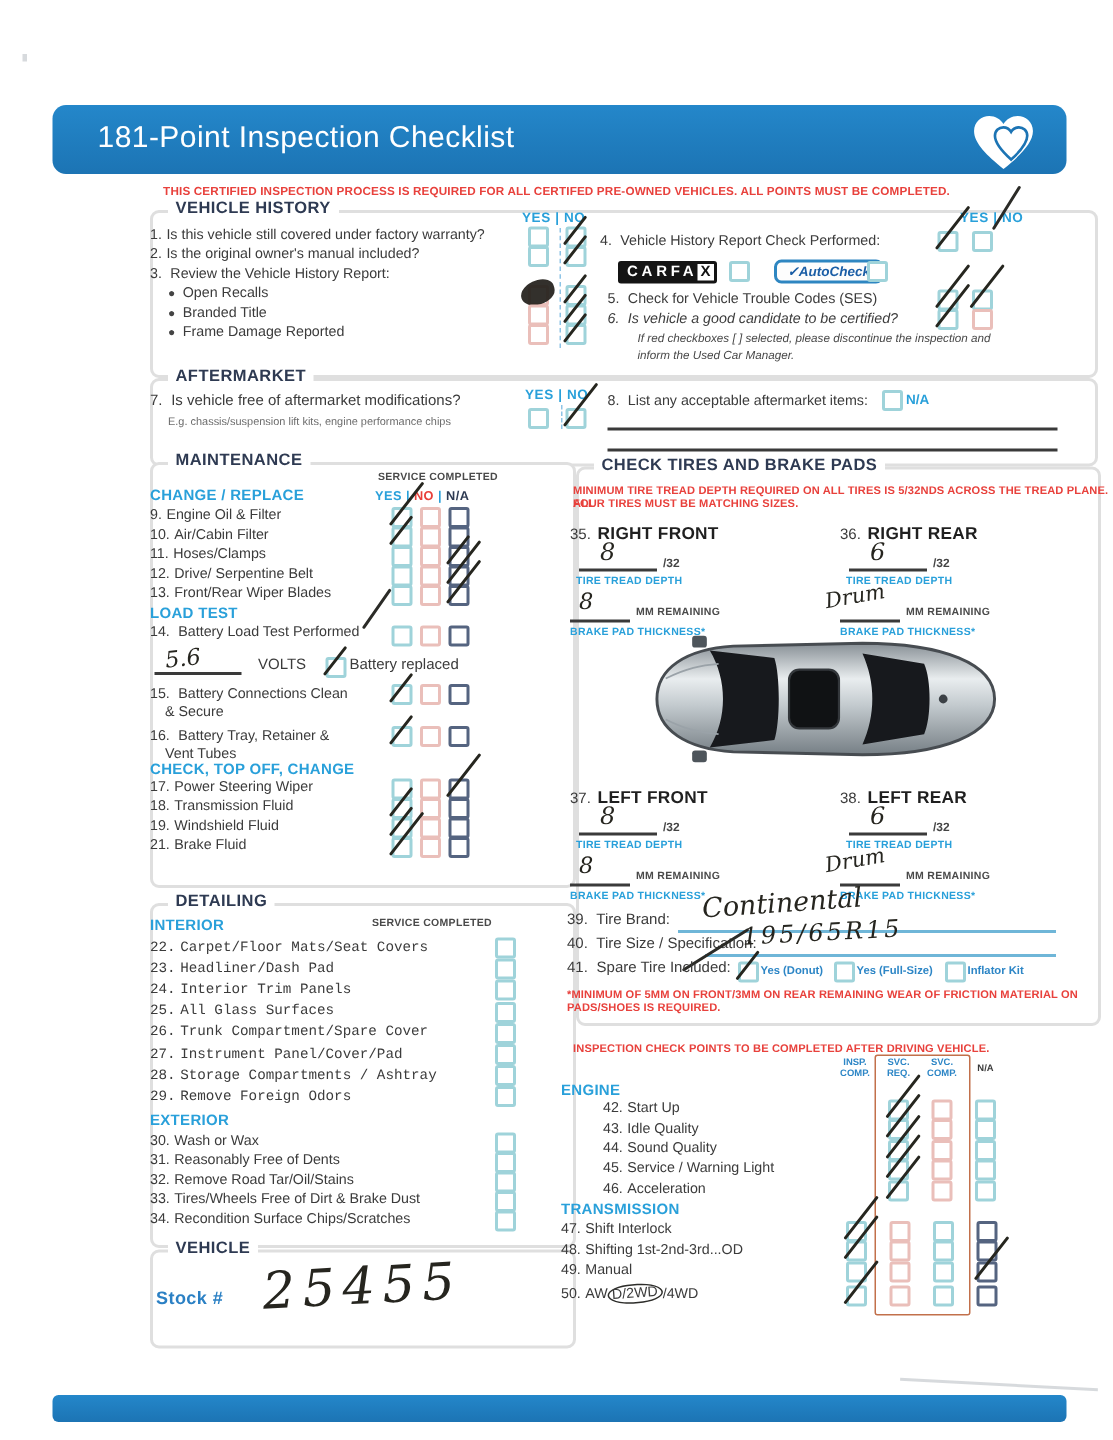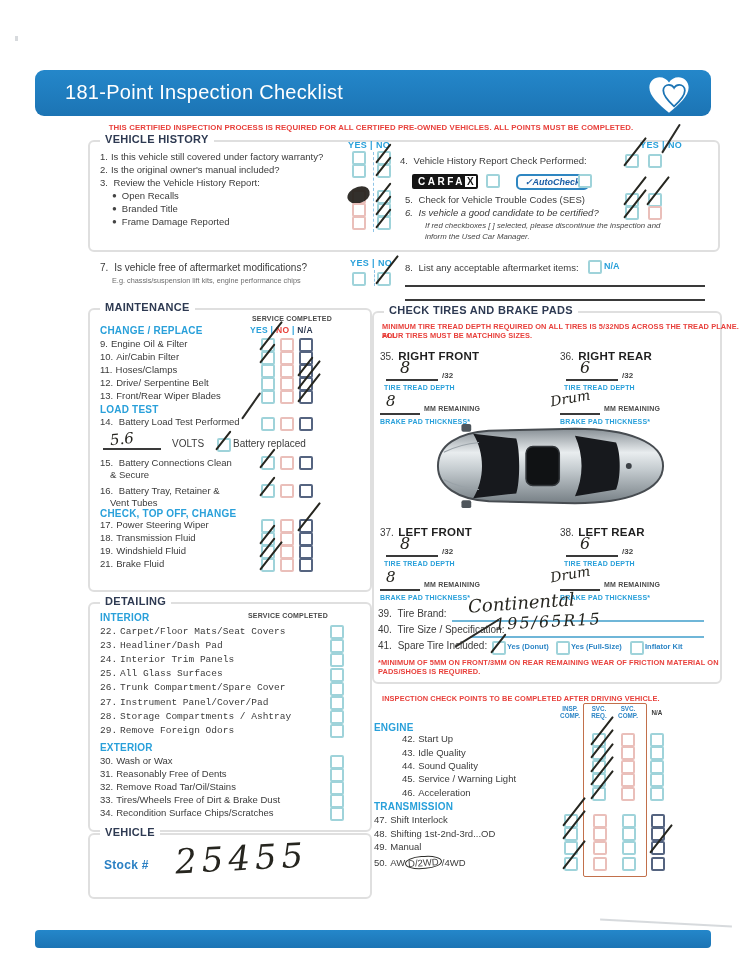--- a/index.html
+++ b/index.html
@@ -1,18 +1,18 @@
 <!DOCTYPE html>
 <html><head>
 <meta charset="utf-8">
 <style>
   html,body{margin:0;padding:0;background:#ffffff;}
   #page{position:relative;width:742px;height:960px;background:#fff;font-family:"Liberation Sans",sans-serif;overflow:hidden;}
   .abs{position:absolute;}
-  .box{position:absolute;border:2px solid #dfdfdf;border-radius:6px;background:#fff;}
+  .box{position:absolute;border:2px solid #dfdfdf;border-radius:6px;background:#fff;margin-left:12px;}
   .sec-title{position:absolute;top:-9px;left:10px;background:#fff;padding:0 5px;font-size:11px;font-weight:bold;color:#2e3a52;letter-spacing:.3px;white-space:nowrap;}
   .blue{color:#29a0da;}
   .navy{color:#2e3a52;}
   .redtx{color:#e8403a;}
   .warn{position:absolute;font-size:7.4px;font-weight:bold;color:#e8413c;letter-spacing:.1px;}
   .itm{font-size:9.5px;color:#3b3b3b;}
   .num{margin-right:3px;}
   .sub{position:absolute;font-weight:bold;color:#29a0da;font-size:10px;letter-spacing:.2px;}
   .mini{font-size:7px;font-weight:bold;color:#4a4a4a;letter-spacing:.2px;}
   .cap{font-size:7px;font-weight:bold;color:#29a0da;letter-spacing:.2px;}
@@ -145,20 +145,23 @@
     <span class="num">6.</span>
     <span>Is vehicle a good candidate to be certified?</span>
   </div>
   <span class="cb abs2 chk long" style="left:625px;top:206px;"></span>
   <span class="cb abs2 r" style="left:648px;top:206px;"></span>
   <div class="note-it" style="left:425px;top:221px;width:310px;">
     <div>If red checkboxes [  ] selected, please discontinue the inspection and</div>
     <div>inform the Used Car Manager.</div>
   </div>
 
+  <div class="box" style="left:88px;top:252px;width:628px;height:55px;">
+    <div class="sec-title">AFTERMARKET</div>
+  </div>
   <div class="hdr" style="left:350px;top:258px;">YES | NO</div>
   <div class="vdash" style="left:374px;top:270px;height:16px;"></div>
   <div class="abs itm" style="left:100px;top:262px;font-size:10px;">
     <span class="num">7.</span>
     <span>Is vehicle free of aftermarket modifications?</span>
   </div>
   <div class="abs" style="left:112px;top:276px;font-size:7.3px;color:#6c6c6c;">E.g. chassis/suspension lift kits, engine performance chips</div>
   <span class="cb abs2" style="left:352px;top:272px;"></span>
   <span class="cb abs2 chk long" style="left:377px;top:272px;"></span>
   <div class="abs itm" style="left:405px;top:262px;">

